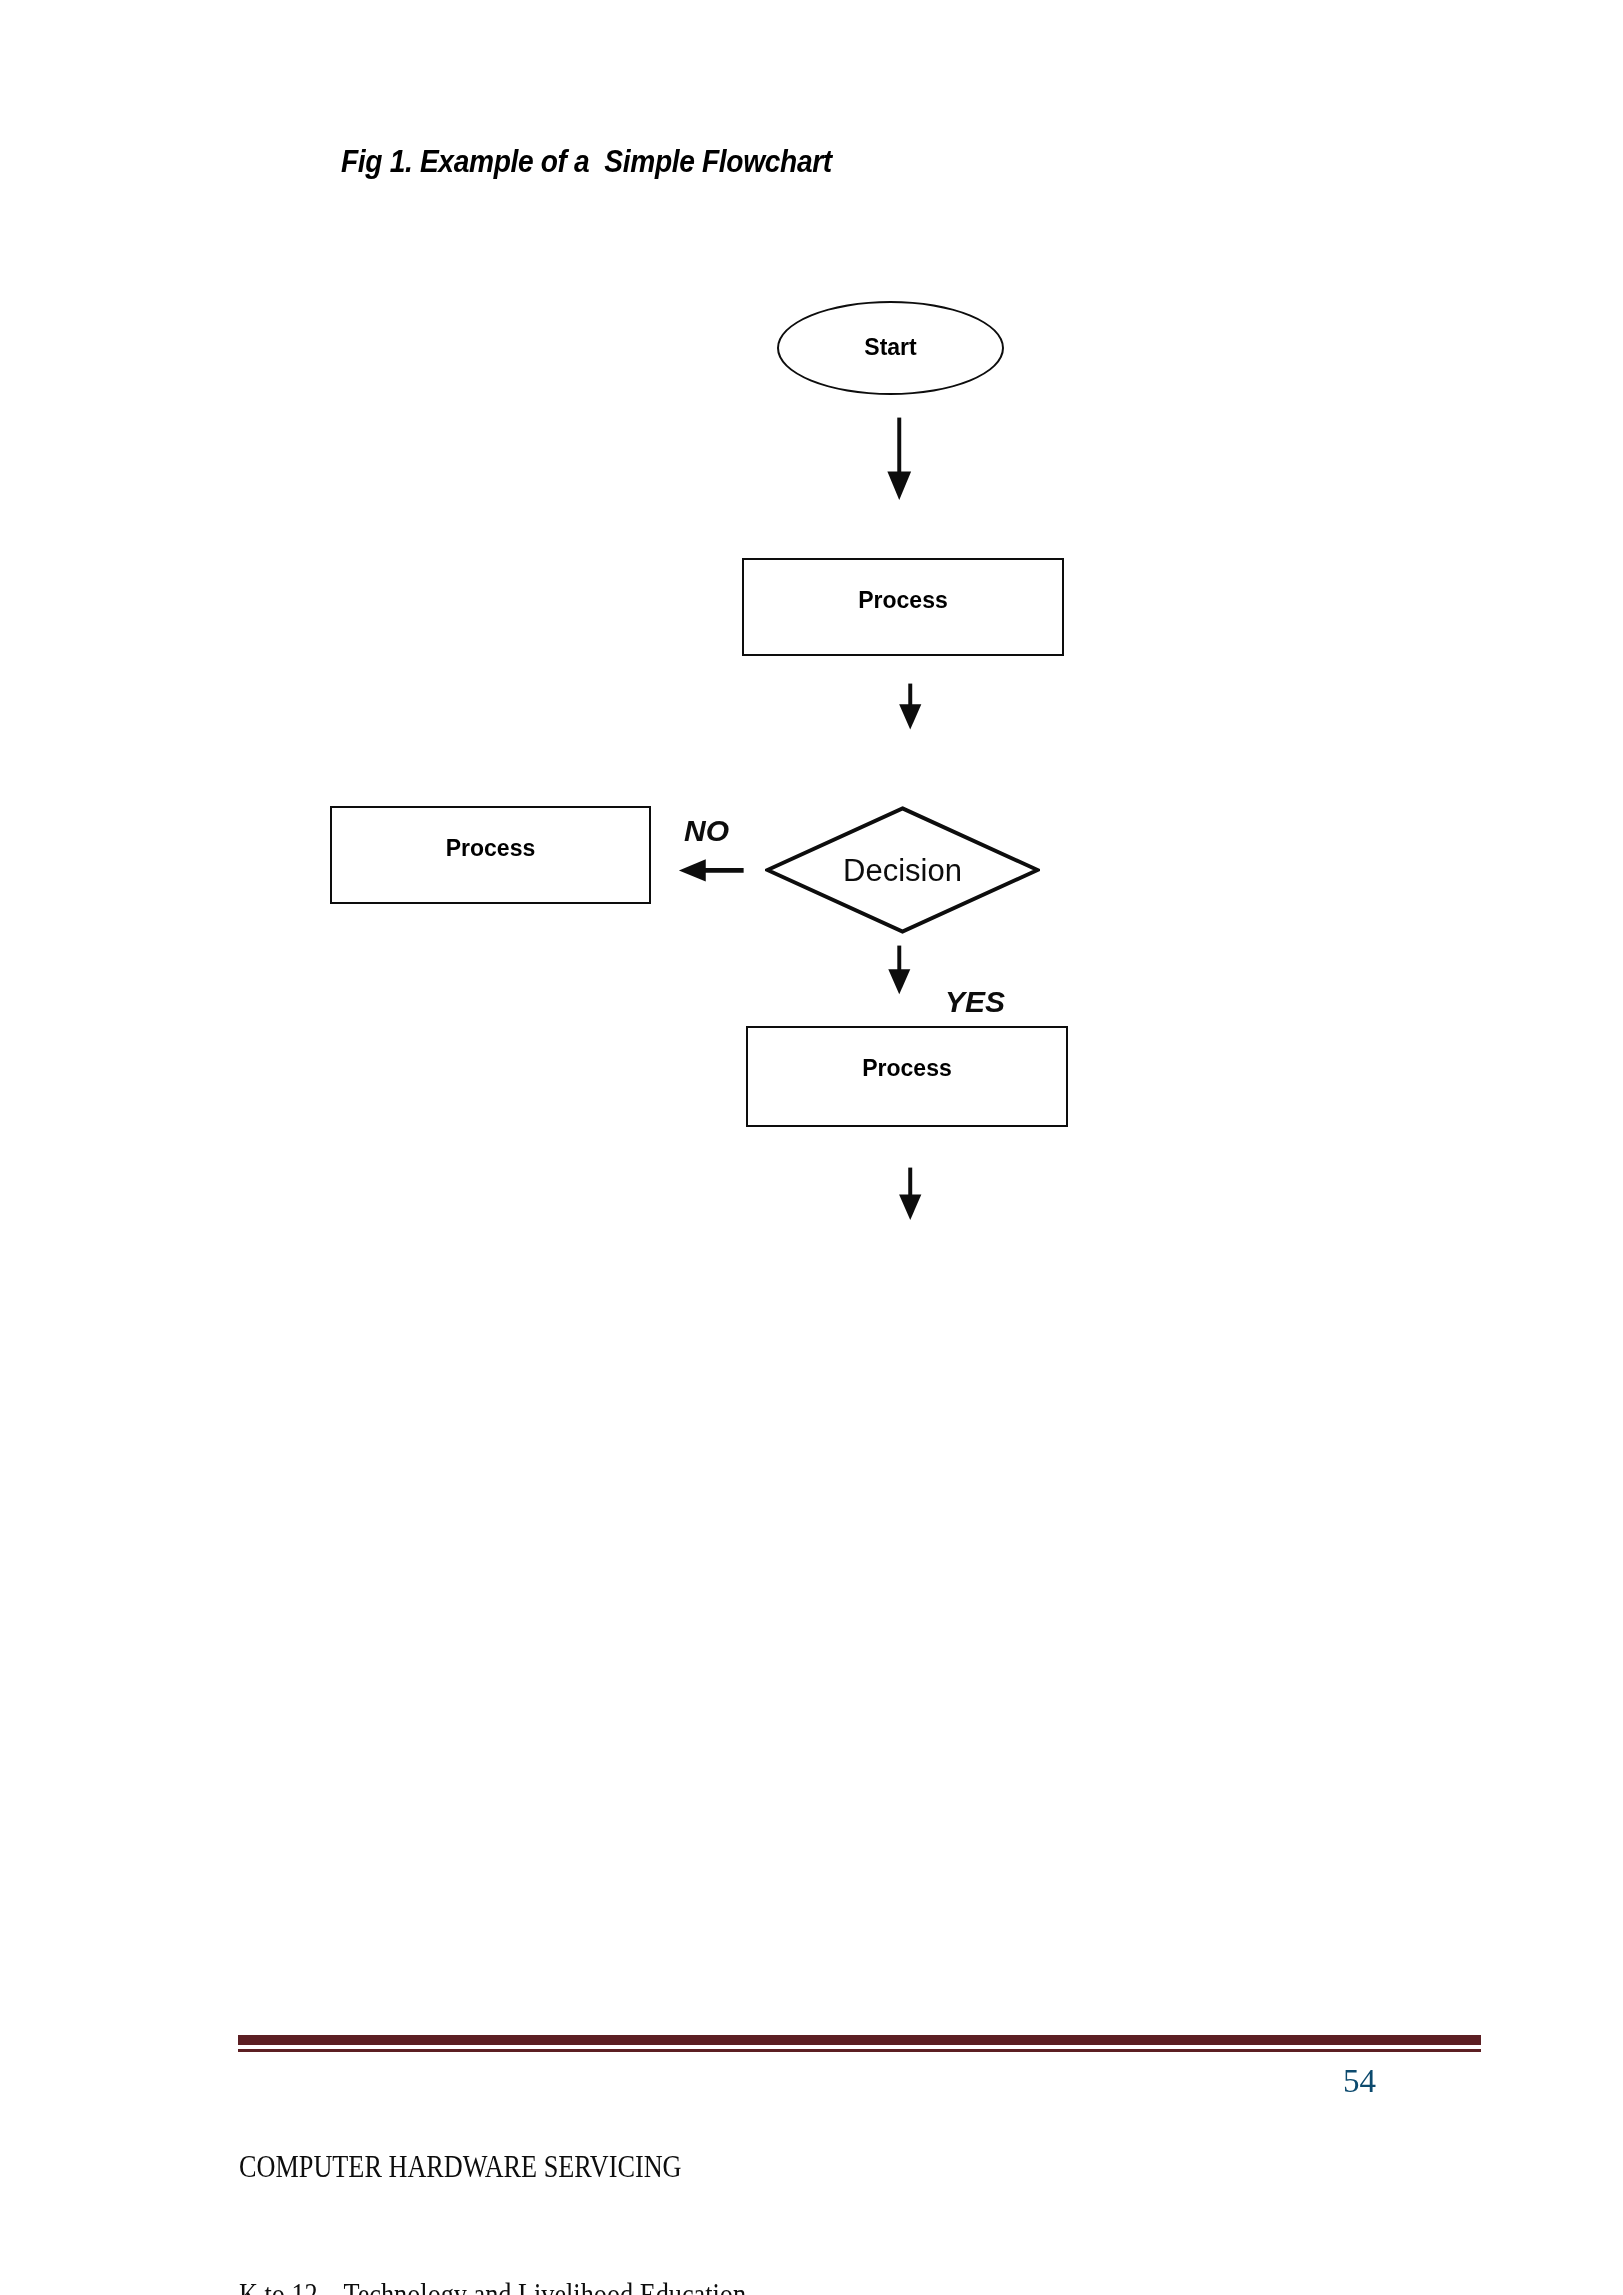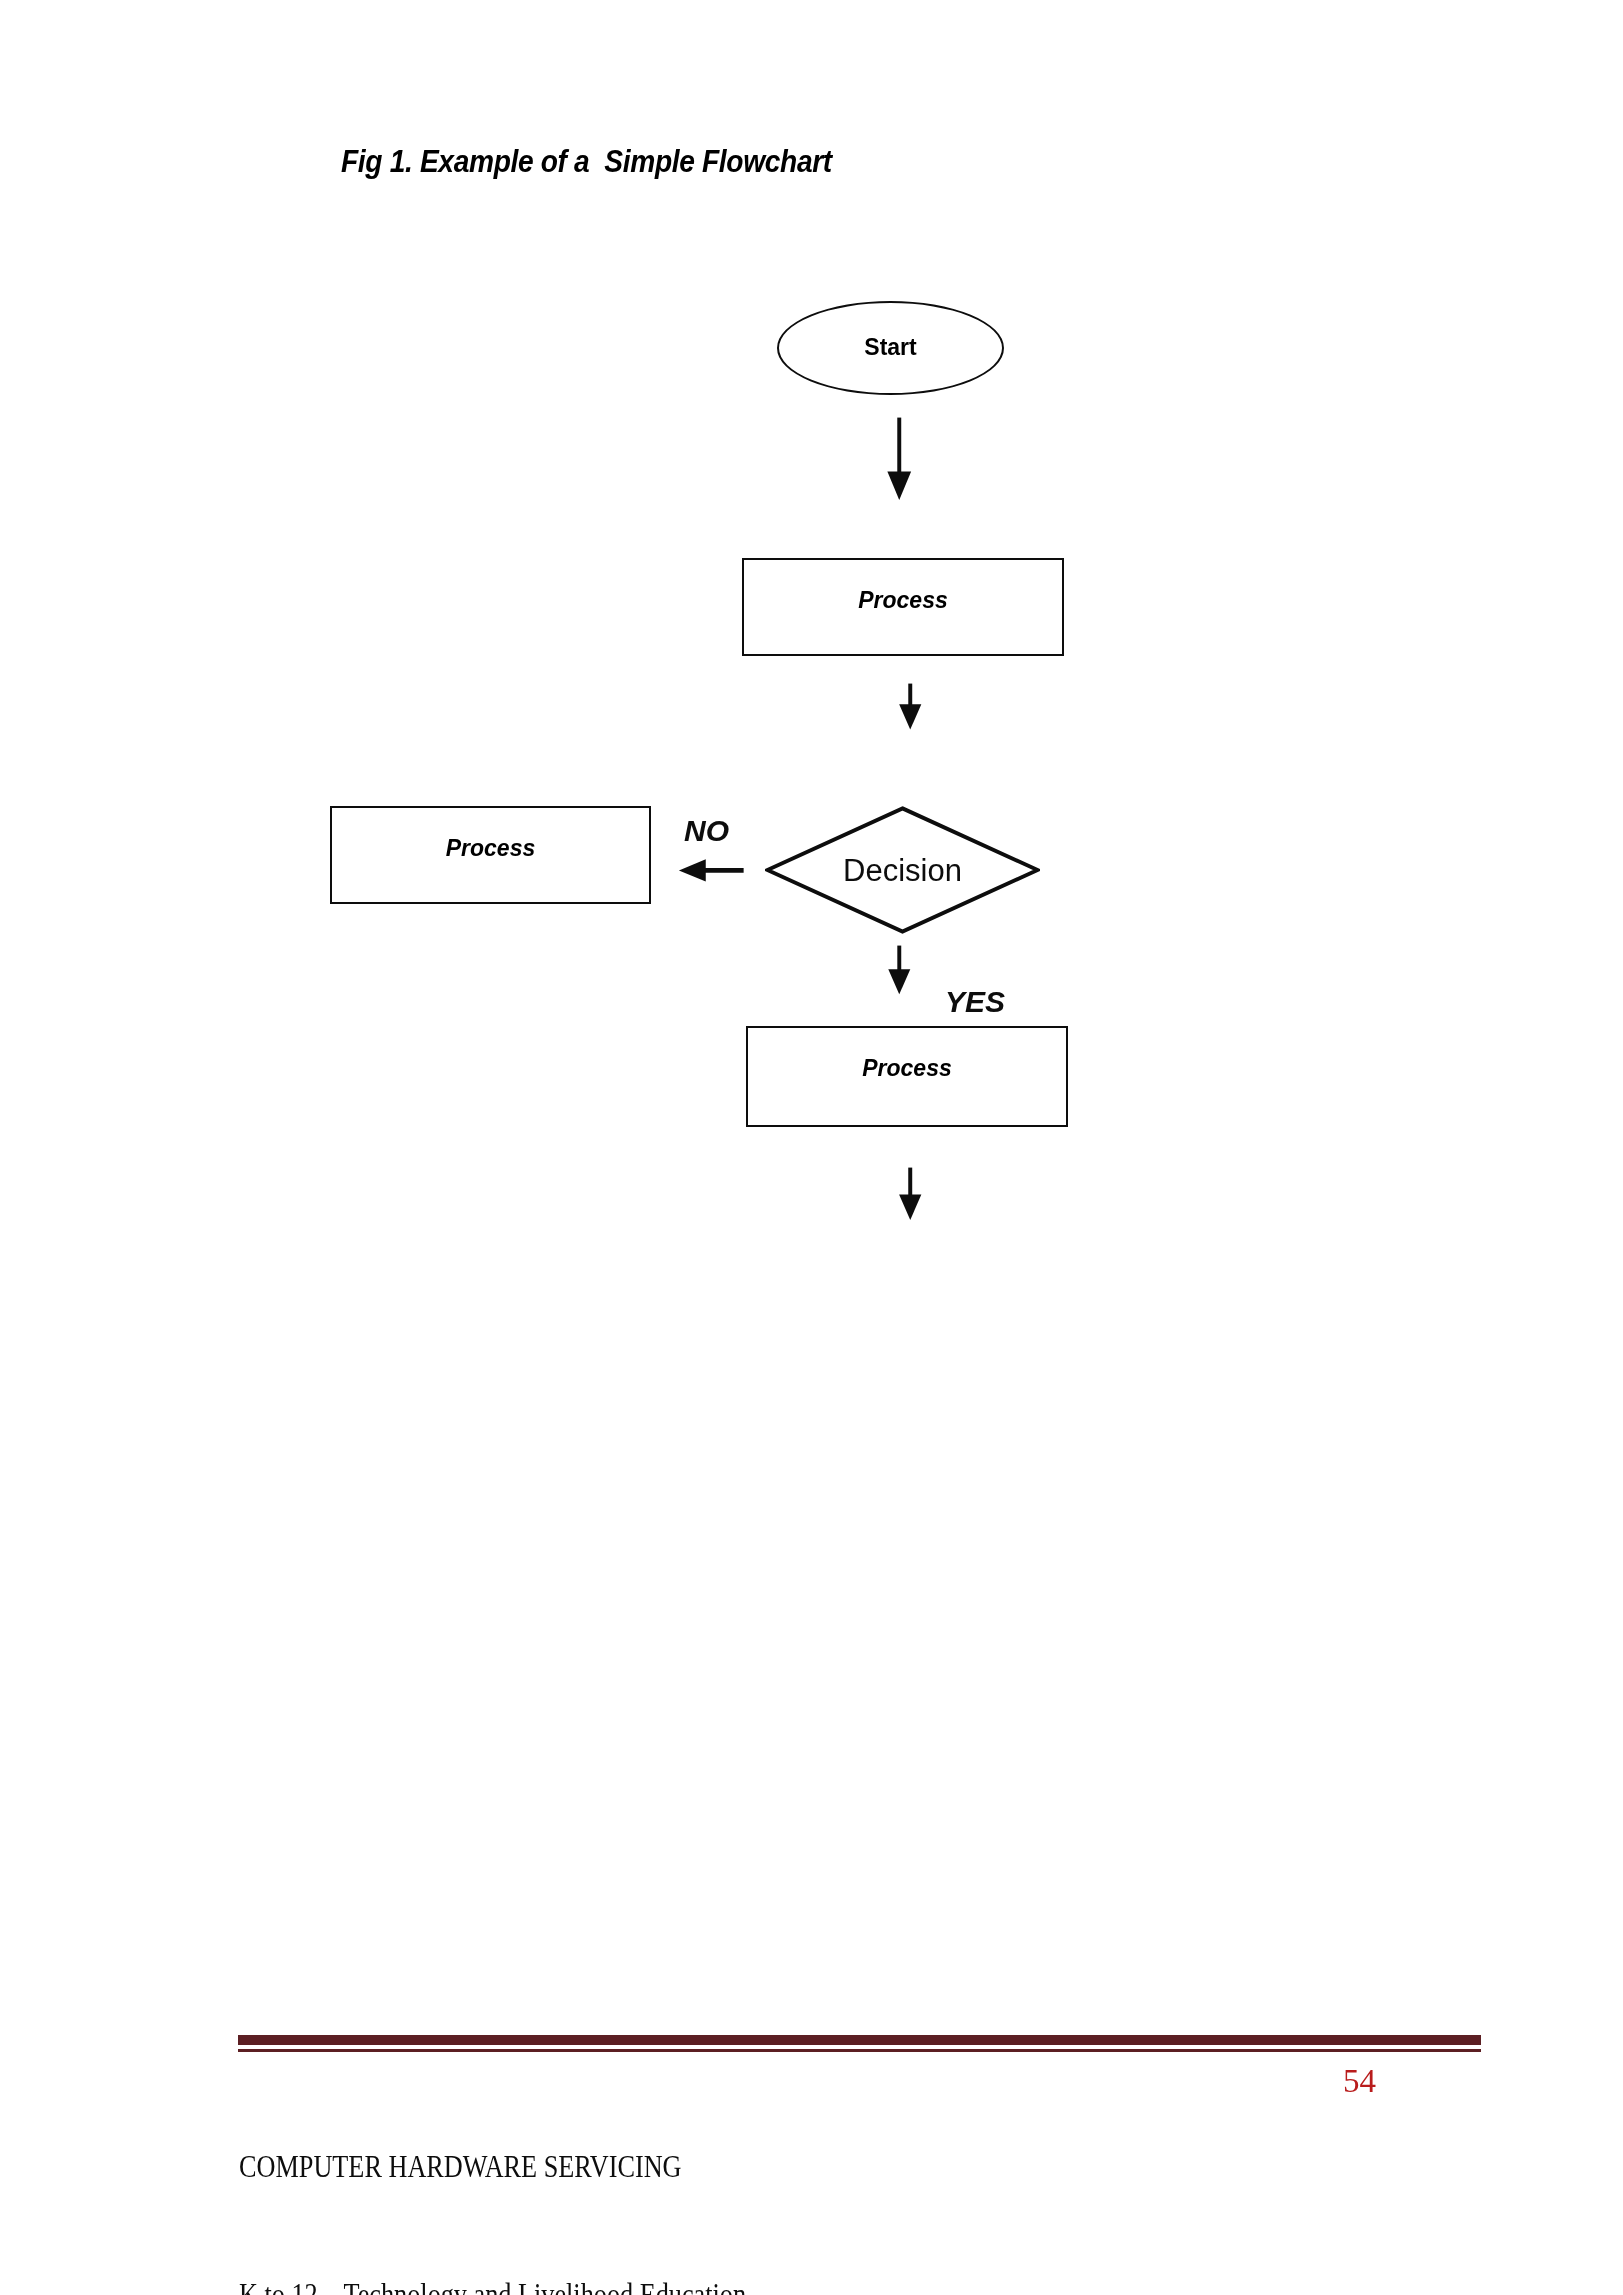--- a/index.html
+++ b/index.html
@@ -72,21 +72,20 @@
     font-size: 23px;
     font-weight: bold;
     color: #000000;
     white-space: pre;
     line-height: 1;
   }
 
   
   .proc-label {
     top: 28.5px;
-    font-style: italic;
   }
 
   .oval-label {
     top: 33px;
   }
 
   
   .edge-label {
     position: absolute;
     font-family: "Liberation Sans", sans-serif;
@@ -163,21 +162,21 @@
   #footer-line-1 { display: block; }
   #footer-line-2 { display: block; }
 
   #footer-page-number {
     position: absolute;
     right: 144px;
     top: 2060px;
     font-family: "Liberation Serif", serif;
     font-size: 33px;
     line-height: 1.33;
-    color: #b91c1c;
+    color: #0c4a6e;
     white-space: pre;
   }
 </style>
 </head>
 <body>
 
 <div id="page">
 
   <div id="figure-title">Fig 1. Example of a  Simple Flowchart</div>
 

